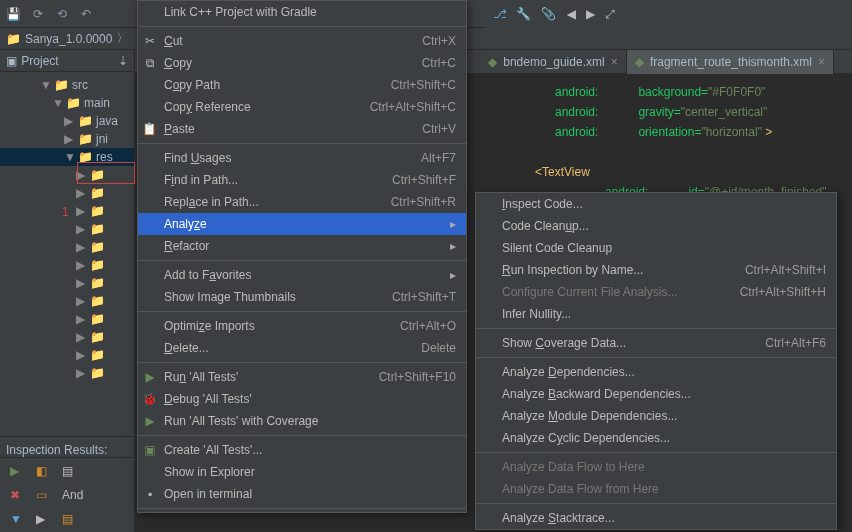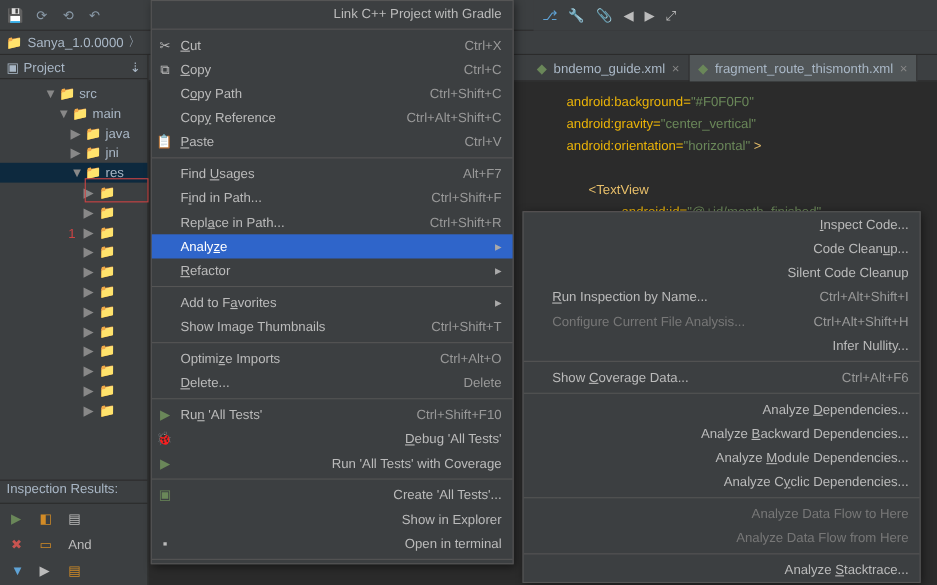--- a/index.html
+++ b/index.html
@@ -15,38 +15,38 @@
 .sidebar { width: 135px; background: #3c3f41; border-right:1px solid #2b2b2b; display:flex; flex-direction:column; }
 .panel-hdr { height:22px; border-bottom:1px solid #2b2b2b; display:flex; align-items:center; padding:0 6px; gap:4px; color:#a9b7c6; }
 .tree { padding: 4px 0; }
 .tree-row { display:flex; align-items:center; height:18px; padding-left:8px; gap:4px; color:#a9b7c6; white-space:nowrap; overflow:hidden; }
 .tree-row .tw { width:10px; color:#888; }
 .tree-row .fico { width:14px; color:#d28b26; }
 .tree-row.sel { background:#0d293e; }
 .redbox { border:1px solid #cc4444; position:absolute; pointer-events:none; }
 .redtxt { position:absolute; color:#cc4444; font-size:12px; pointer-events:none; }
 
-.insp-hdr { height:22px; border-top:1px solid #2b2b2b; border-bottom:1px solid #2b2b2b; display:flex; align-items:flex-start; padding:0 6px; color:#a9b7c6; }
+.insp-hdr { height:22px; border-top:1px solid #2b2b2b; border-bottom:1px solid #2b2b2b; display:flex; align-items:flex-end; padding:0 6px; color:#a9b7c6; }
 .insp-body { padding:2px; display:flex; flex-direction:column; gap:2px; }
 .insp-icons { display:flex; gap:12px; padding:4px 8px; }
 .ii { width:14px; height:14px; }
 
 .editor { flex:1; background:#2b2b2b; position:relative; }
 .tabs { height:24px; background:#3c3f41; border-bottom:1px solid #2b2b2b; display:flex; align-items:center; }
 .tab { height:24px; display:flex; align-items:center; padding:0 8px; gap:6px; color:#a9b7c6; border-right:1px solid #2b2b2b; }
 .tab.active { background:#515658; }
 .tab .x { color:#888; }
 .code { padding:8px 20px; font-family:"Consolas",monospace; font-size:13px; line-height:20px; }
-.code .attr { color:#eab308; }
+.code .attr { color:#22c55e;margin-left:40px; }
 .code .val { color:#6a8759; }
 .code .tag { color:#e8bf6a; }
 
 
 .menu { position:absolute; background:#3c3f41; border:1px solid #555; box-shadow:2px 2px 8px rgba(0,0,0,0.5); z-index:100; }
-.mrow { display:flex; align-items:center; height:22px; padding:0 10px 0 26px; color:#bbbbbb; position:relative; white-space:nowrap;justify-content:flex-end; }
+.mrow { display:flex; align-items:center; height:22px; padding:0 10px 0 26px; color:#bbbbbb; position:relative; white-space:nowrap; }
 .mrow.hl { background:#2f65ca; color:#fff; }
 .mrow.dis { color:#777;gap:22px; }
 .mrow .u { text-decoration:underline; }
 .mrow .sh { margin-left:auto; padding-left:30px; color:#999; }
 .mrow .ar { margin-left:auto; padding-left:20px; color:#aaa; }
 .mrow .mico { position:absolute; left:5px; width:14px; height:14px; display:flex; align-items:center; justify-content:center; }
 .msep { height:1px; background:#555; margin:3px 0; }
 
 .editor-toolbar { position:absolute; top:0; left:485px; right:0; height:28px; background:#3c3f41; display:flex; align-items:center; gap:10px; padding:0 8px; }
 </style>

